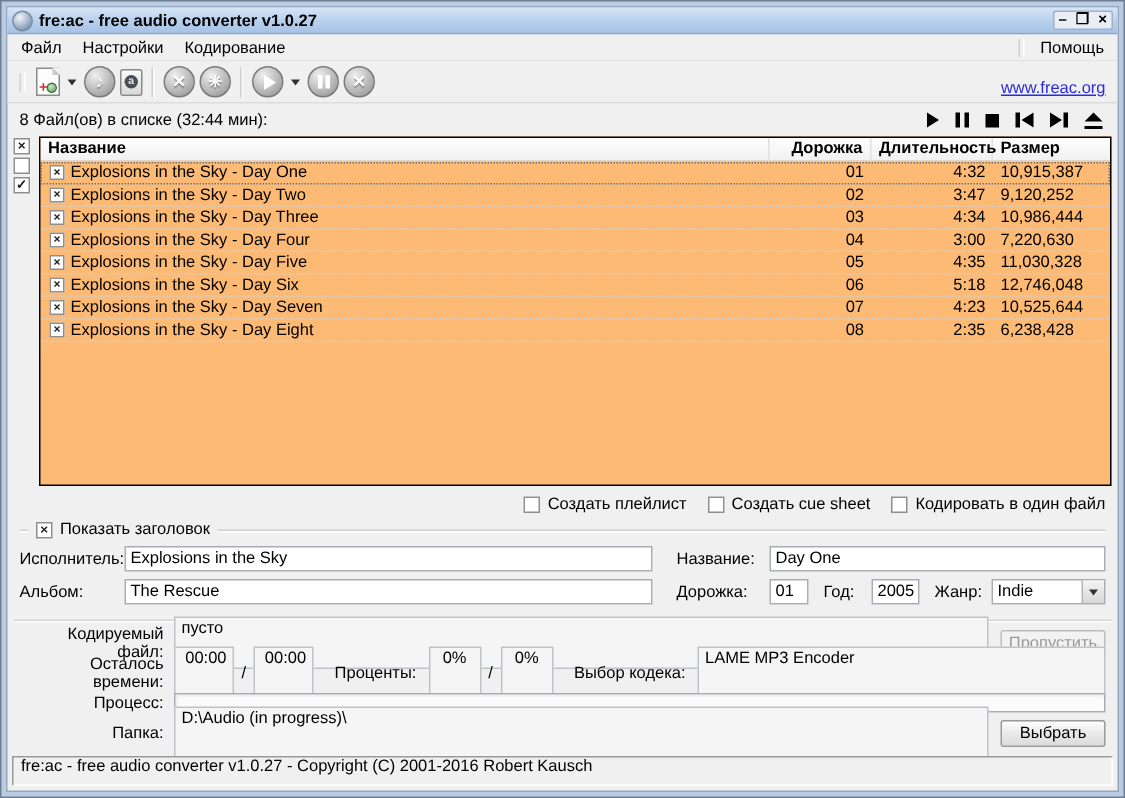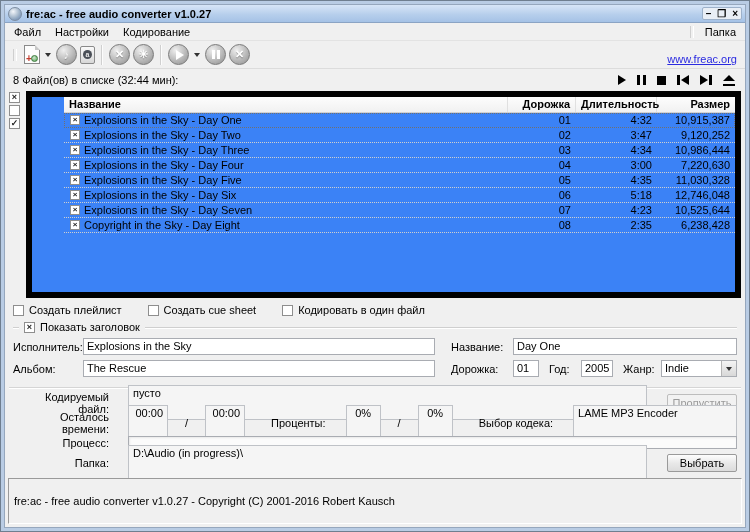--- a/index.html
+++ b/index.html
@@ -73,35 +73,35 @@
   .t-sq{width:9px;height:9px;background:#000;}
   .t-up{width:0;height:0;border-bottom:6px solid #000;border-left:6px solid transparent;border-right:6px solid transparent;}
   .t-under{width:12px;height:2px;background:#000;margin-top:2px;}
   .eject{display:flex;flex-direction:column;align-items:center;}
 
   
   .listwrap{flex:1;display:flex;padding:0 4px 2px 4px;min-height:0;}
   .sidebtns{width:15px;display:flex;flex-direction:column;gap:2px;padding-top:1px;margin-right:2px;}
   .cb{width:11px;height:11px;border:1px solid #8e8e8e;background:#fff;font-size:9px;line-height:9px;
       text-align:center;font-weight:bold;color:#222;flex:0 0 auto;}
-  .joblist{flex:1;border:6px solid #000000;background:#3b82f6;display:flex;flex-direction:column;overflow:hidden;padding-left:32px;}
+  .joblist{flex:1;border:1px solid #000000;background:#fdba74;display:flex;flex-direction:column;overflow:hidden;}
   .lh{display:flex;background:linear-gradient(#fdfdfd,#f1f1f1);border-bottom:1px solid #d2d2d2;font-weight:bold;flex:0 0 15px;align-items:center;}
   .lh div{padding:1px 5px;border-right:1px solid #e0e0e0;height:15px;line-height:13px;}
   .c-title{flex:1;display:flex;align-items:center;gap:4px;min-width:0;}
   .c-track{width:68px;text-align:right;flex:0 0 68px;}
   .c-dur{width:81px;text-align:right;flex:0 0 81px;}
-  .c-size{width:78px;text-align:right;flex:0 0 78px;border-right:none !important;}
+  .c-size{width:78px;text-align:left;flex:0 0 78px;border-right:none !important;}
   .rows{flex:1;overflow:hidden;}
   .row{display:flex;height:15px;align-items:center;border-bottom:1px dotted #cfcfcf;}
   .row div{padding:0 5px;white-space:nowrap;overflow:hidden;}
   .row .cb{width:10px;height:10px;font-size:8px;line-height:8px;margin-left:1px;}
   .row.focused{outline:1px dotted #707070;outline-offset:-1px;}
 
   
-  .optrow{height:20px;flex:0 0 20px;display:flex;align-items:center;gap:26px;padding:0 8px;}
+  .optrow{height:20px;flex:0 0 20px;display:flex;align-items:center;justify-content:flex-end;gap:14px;padding:0 8px;}
   .opt{display:flex;align-items:center;gap:5px;}
   .opt .cb{background:#fff;}
 
   
   .tagbox{flex:0 0 66px;padding:0 8px 4px 8px;position:relative;}
   .legend{display:flex;align-items:center;gap:5px;height:14px;margin-bottom:4px;position:relative;}
   .legend .line{flex:1;height:1px;background:#cfcfcf;box-shadow:0 1px 0 #fff;}
   .legend .pre{width:6px;height:1px;background:#cfcfcf;box-shadow:0 1px 0 #fff;}
   .tag-row{display:flex;align-items:center;margin-bottom:5px;}
   .tlabel{flex:0 0 70px;}
@@ -114,38 +114,38 @@
   .f-year{flex:0 0 32px;margin-right:10px;text-align:center;}
   .glabel{flex:0 0 38px;}
   .combo{flex:1;display:flex;border:1px solid #a9acb2;background:#fff;height:17px;}
   .combo .val{flex:1;line-height:15px;padding:0 3px;}
   .combo .btn{flex:0 0 15px;background:linear-gradient(#f4f4f4,#d8d8d8);border-left:1px solid #b5b5b5;display:flex;align-items:center;justify-content:center;}
 
   .groove{height:2px;border-top:1px solid #d5d5d5;border-bottom:1px solid #fff;margin:1px 4px 3px 4px;flex:0 0 2px;}
 
   
   .encwrap{flex:0 0 84px;padding:2px 8px 0 8px;display:flex;flex-direction:column;gap:3px;}
-  .enc-row{display:flex;align-items:center;height:17px;gap:12px;}
+  .enc-row{display:flex;align-items:center;height:17px;}
   .enc-label{flex:0 0 96px;text-align:right;margin-right:7px;}
   .sfield{border:1px solid #bfc2c7;background:#f5f5f5;height:35px;line-height:15px;padding:0 4px;white-space:nowrap;overflow:hidden;}
   .f-file{flex:1;margin-right:8px;}
   .f-time{flex:0 0 40px;text-align:right;}
   .slash{margin:0 5px;}
   .mlabel{margin:0 8px 0 14px;}
   .f-pct{flex:0 0 35px;text-align:center;}
   .f-codec{flex:1;}
   .progress{flex:1;height:13px;border:1px solid #a9acb2;background:#fbfbfb;box-shadow:inset 1px 1px 2px rgba(0,0,0,.08);}
   .f-folder{flex:1;margin-right:8px;}
   .pbtn{flex:0 0 70px;height:18px;border:1px solid #9a9a9a;background:linear-gradient(#fdfdfd,#e9e9e9 50%,#dcdcdc);
      text-align:center;line-height:16px;border-radius:2px;}
   .pbtn.disabled{color:#9a9a9a;border-color:#bdbdbd;background:#f2f2f2;}
 
   
   .statusbar{flex:0 0 20px;margin:2px 3px 3px 3px;border:1px solid;border-color:#9a9a9a #fff #fff #9a9a9a;
-     background:#f0f0f0;display:flex;align-items:flex-end;padding:16px 5px;}
+     background:#f0f0f0;display:flex;align-items:flex-start;padding:0 5px;}
 </style>
 </head>
 <body>
 
 <div class="window">
  <div class="win-inner">
 
   <div class="titlebar">
     <span class="app-icon"></span>
     <span class="title-text">fre:ac - free audio converter v1.0.27</span>
@@ -155,21 +155,21 @@
       <span>×</span>
     </span>
   </div>
 
   <div class="menubar">
     <span class="menu-item">Файл</span>
     <span class="menu-item">Настройки</span>
     <span class="menu-item">Кодирование</span>
     <span class="spacer"></span>
     <span class="grip"></span>
-    <span class="menu-item">Папка</span>
+    <span class="menu-item">Помощь</span>
   </div>
 
   <div class="toolbar">
     <span class="grip"></span>
     <span class="doc-icon">
       <span class="plus">+</span>
       <span class="swirl"></span>
     </span>
     <span class="dd"></span>
     <span class="roundbtn">
@@ -312,21 +312,21 @@
       <span>Explosions in the Sky - Day Seven</span>
     </div>
     <div class="c-track">07</div>
     <div class="c-dur">4:23</div>
     <div class="c-size">10,525,644</div>
   </div>
 
   <div class="row">
     <div class="c-title">
       <span class="cb">×</span>
-      <span>Copyright in the Sky - Day Eight</span>
+      <span>Explosions in the Sky - Day Eight</span>
     </div>
     <div class="c-track">08</div>
     <div class="c-dur">2:35</div>
     <div class="c-size">6,238,428</div>
   </div>
 </div>
     </div>
   </div>
 
   <div class="optrow">

